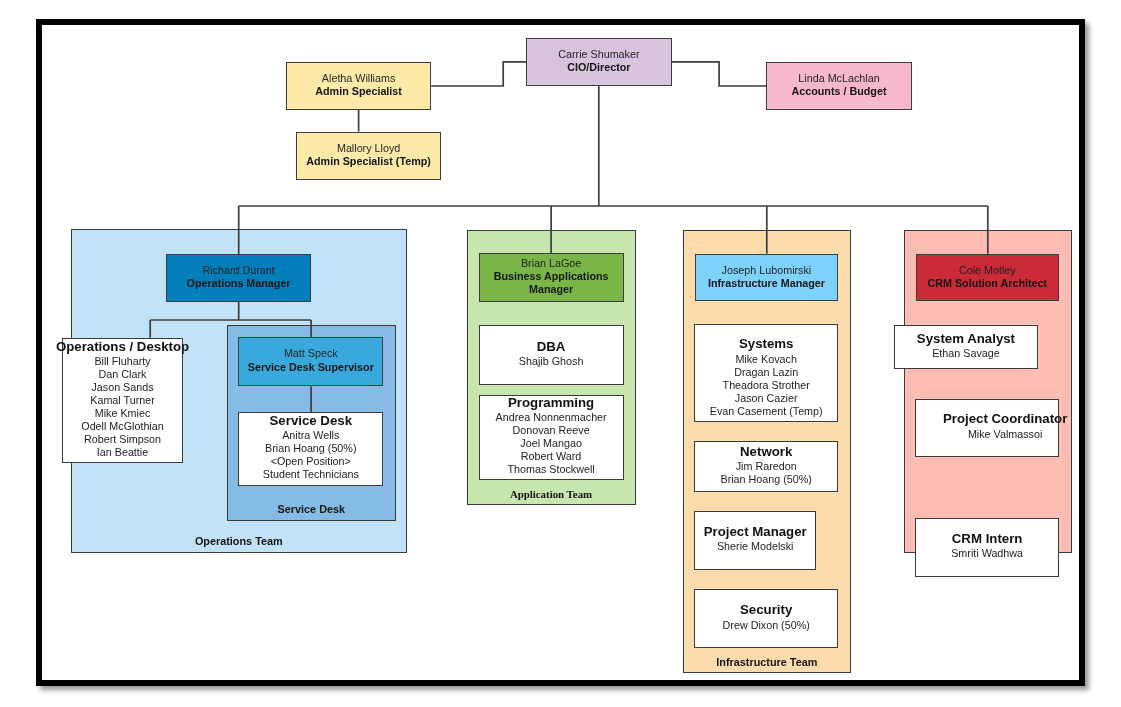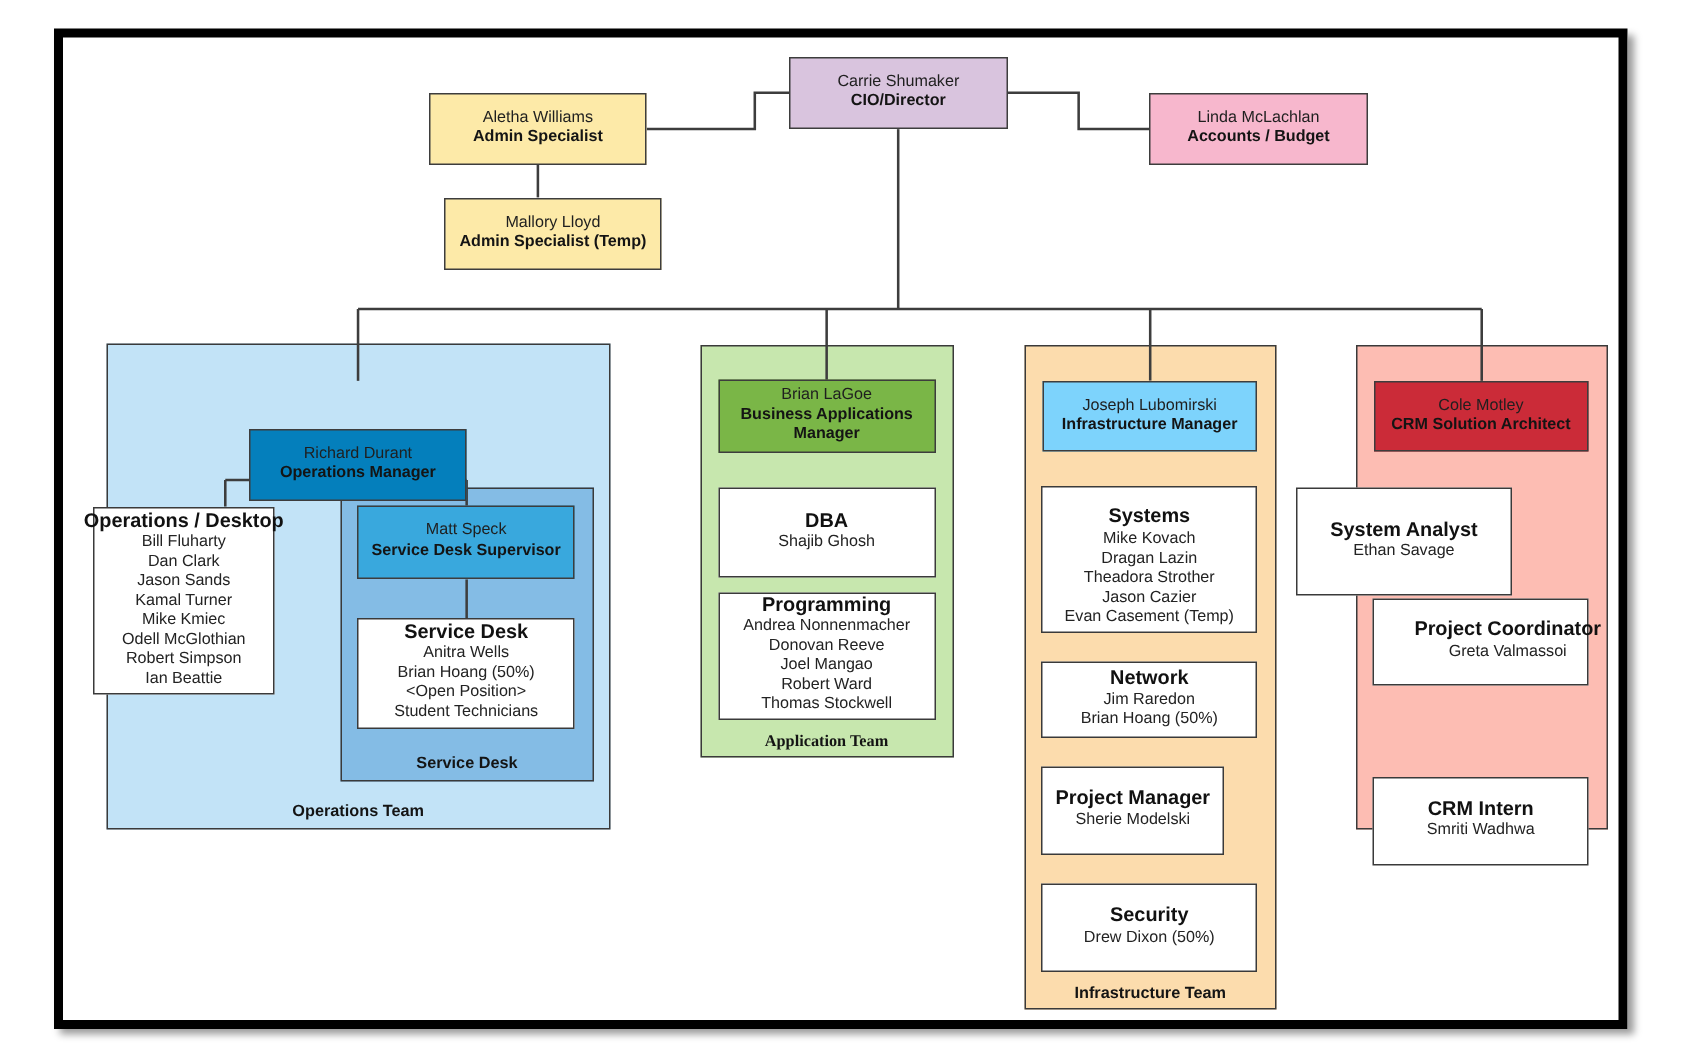--- a/index.html
+++ b/index.html
@@ -63,21 +63,21 @@
     <div class="ttl">Admin Specialist</div>
   </div>
   <div class="pbox" id="p-admint" style="left: 296px; top: 131.6px; width: 145.2px; height: 48.2px; background: rgb(253, 234, 168);">
     <div class="nm">Mallory Lloyd</div>
     <div class="ttl">Admin Specialist (Temp)</div>
   </div>
   <div class="pbox" id="p-acct" style="left: 766.4px; top: 62px; width: 145.2px; height: 48px; background: rgb(247, 183, 205);">
     <div class="nm">Linda McLachlan</div>
     <div class="ttl">Accounts / Budget</div>
   </div>
-  <div class="pbox" id="p-opsmgr" style="left: 166px; top: 253.9px; width: 145.2px; height: 47.9px; background: rgb(4, 127, 188); margin-top: 32px;">
+  <div class="pbox" id="p-opsmgr" style="left: 166px; top: 253.9px; width: 145.2px; height: 47.9px; background: rgb(4, 127, 188);">
     <div class="nm">Richard Durant</div>
     <div class="ttl">Operations Manager</div>
   </div>
   <div class="pbox" id="p-sdsup" style="left: 238.4px; top: 337.1px; width: 144.8px; height: 48.6px; background: rgb(57, 168, 221);">
     <div class="nm">Matt Speck</div>
     <div class="ttl">Service Desk Supervisor</div>
   </div>
   <div class="pbox" id="p-appmgr" style="left: 478.5px; top: 253.3px; width: 145.2px; height: 48.9px; background: rgb(122, 182, 71);">
     <div class="nm">Brian LaGoe</div>
     <div class="ttl">Business Applications Manager</div>
@@ -135,25 +135,25 @@
     <div class="m">Brian Hoang (50%)</div>
   </div>
   <div class="unit" id="u-pm" style="left: 694.2px; top: 511.4px; width: 122px; height: 58.3px;">
     <div class="h">Project Manager</div>
     <div class="m">Sherie Modelski</div>
   </div>
   <div class="unit" id="u-security" style="left: 694.2px; top: 589.3px; width: 144px; height: 59px;">
     <div class="h">Security</div>
     <div class="m">Drew Dixon (50%)</div>
   </div>
-  <div class="unit" id="u-sysanalyst" style="left: 864px; top: 325.1px; width: 143.9px; height: 72px;">
+  <div class="unit" id="u-sysanalyst" style="left: 894px; top: 325.1px; width: 143.9px; height: 44px;">
     <div class="h">System Analyst</div>
     <div class="m">Ethan Savage</div>
   </div>
   <div class="unit" id="u-projcoord" style="left: 915.2px; top: 398.5px; width: 143.9px; height: 58.5px; padding-left: 36px;">
     <div class="h">Project Coordinator</div>
-    <div class="m">Greta Valmassoi</div>
+    <div class="m">Mike Valmassoi</div>
   </div>
   <div class="unit" id="u-crmintern" style="left: 915.2px; top: 469.6px; width: 143.9px; height: 59.1px; margin-top: 48px;">
     <div class="h">CRM Intern</div>
     <div class="m">Smriti Wadhwa</div>
   </div>
 </div>
 
 </body></html>

